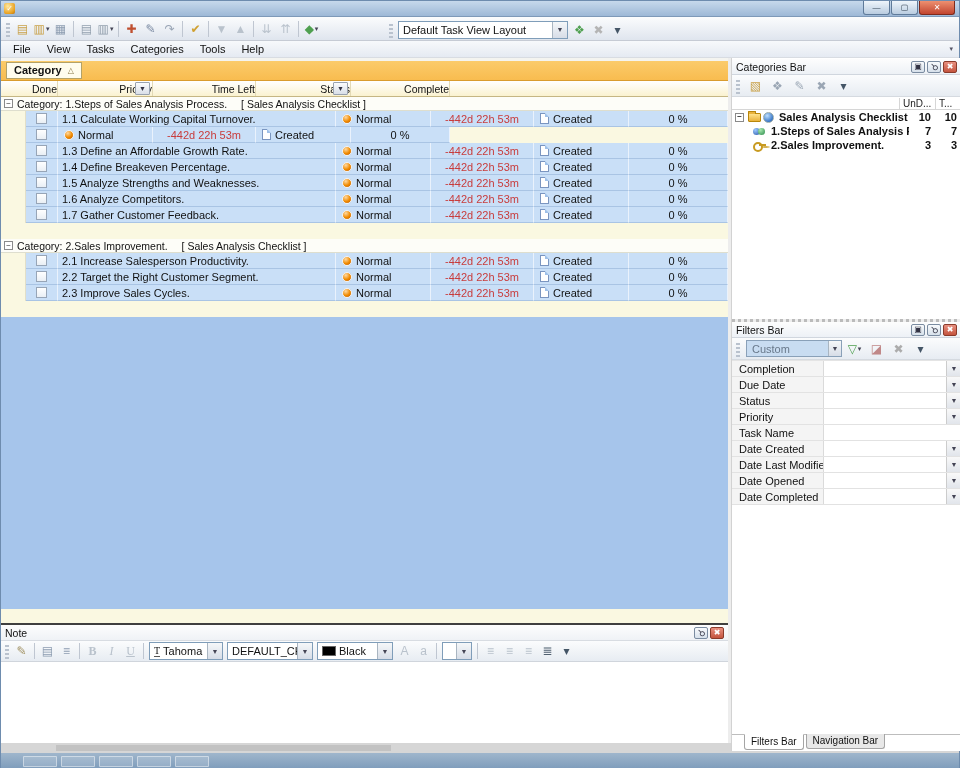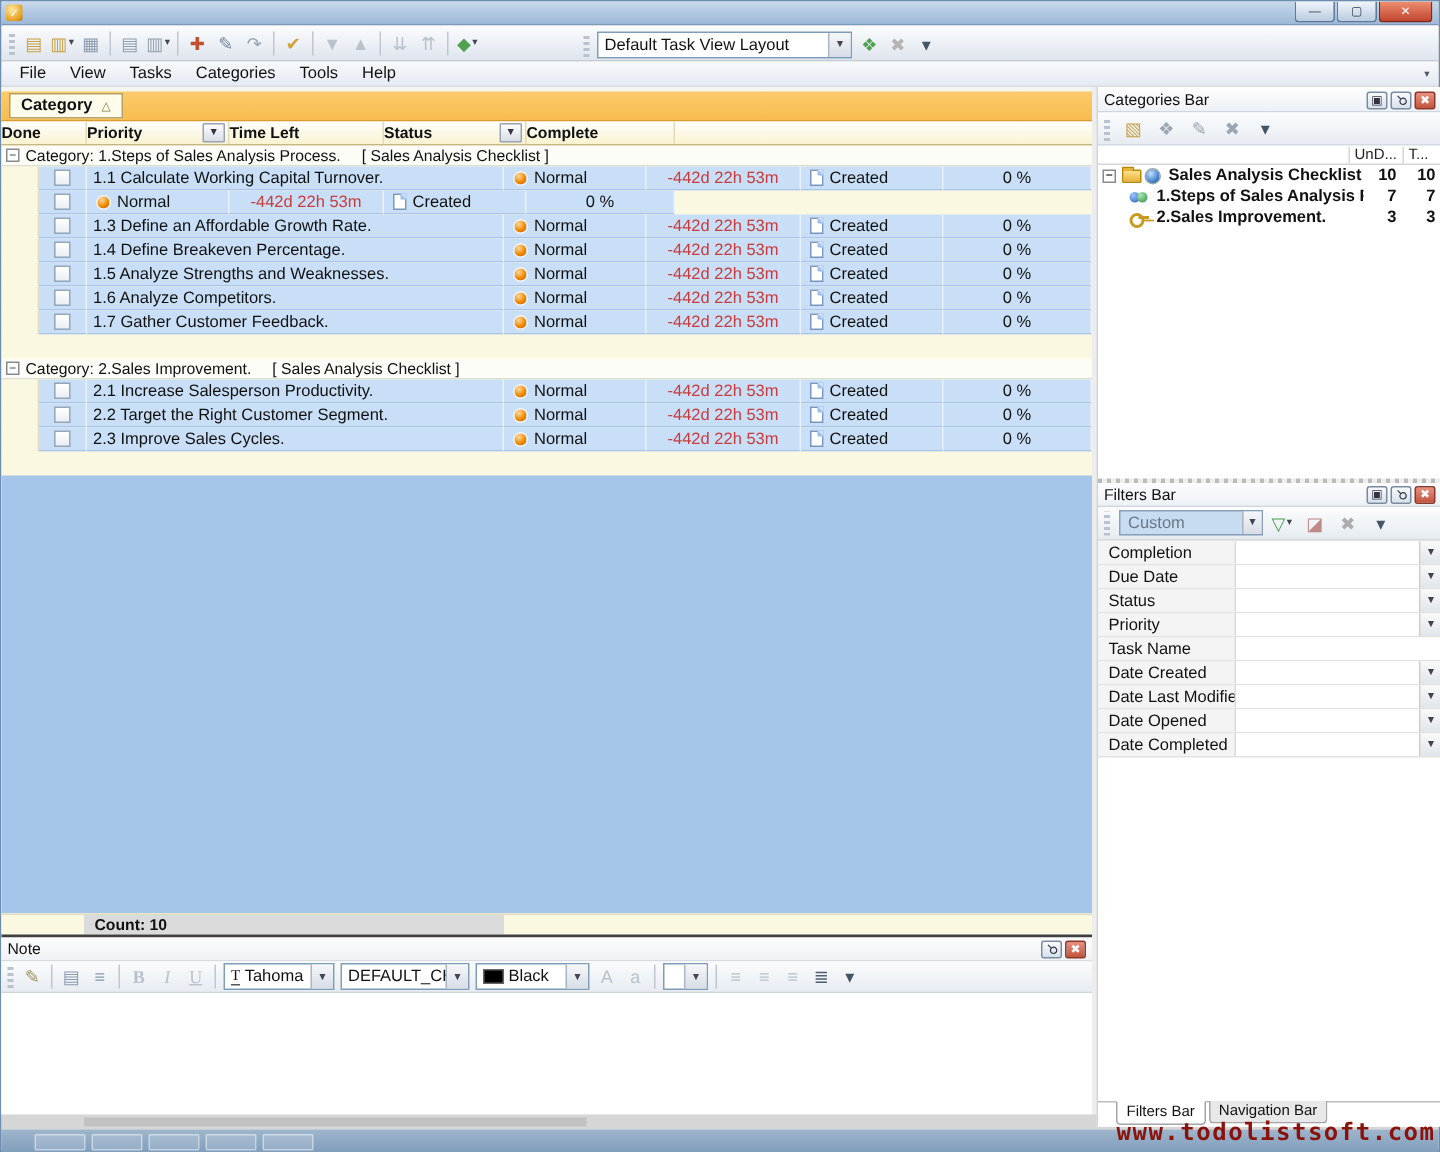--- a/index.html
+++ b/index.html
@@ -51,22 +51,22 @@
   #left{position:absolute;left:0;top:57px;width:727px;height:685px;background:var(--cream)}
   .prestrip{position:absolute;left:0;top:0;width:100%;height:3px;background:#F4F4F0}
   .band{position:absolute;left:0;top:3px;width:100%;height:20px;
     background:linear-gradient(#FBCB6B,var(--band));border-bottom:1px solid #D99C2E;
     display:flex;align-items:center;padding-left:5px}
   .band-chip{background:#FFFCEC;border:1px solid #B3A268;padding:1px 7px 2px 7px;font-weight:bold;
     font-size:11px;display:inline-flex;align-items:center;gap:6px}
   .sort-tri{font-size:8px;color:#8A7A4A;font-weight:normal}
   .hdr{position:absolute;left:0;top:23px;width:100%;height:16px;display:flex;
     background:linear-gradient(#FFFFFF,#FAF2D0);border-bottom:1px solid #C5B684}
-  .hcell{border-right:1px solid #E3DAB6;display:flex;align-items:center;justify-content:flex-start;
-    font-weight:bold;font-size:10.5px;position:relative}
+  .hcell{border-right:1px solid #E3DAB6;display:flex;align-items:center;justify-content:flex-end;
+    font-weight:normal;font-size:10.5px;position:relative}
   .hdd{position:absolute;right:2px;top:1px;width:15px;height:13px;border:1px solid #98A2B0;border-radius:1px;
     background:linear-gradient(#FBFCFD,#D9DFE8);display:flex;align-items:center;justify-content:center;
     font-size:7px;color:#334}
   .c-done{width:57px}.c-name{width:278px}.c-priority{width:95px}.c-time{width:103px}
   .c-status{width:95px}.c-complete{width:99px}
   #tbody{position:absolute;left:0;top:39px;width:100%;height:512px;display:flex;flex-direction:column;overflow:hidden}
   .group-row{height:14px;flex:none;background:#FDFDF8;border-bottom:1px solid #DEDECE;
     display:flex;align-items:center;font-size:10.5px}
   .expander{width:9px;height:9px;flex:none;border:1px solid #8A8A8A;background:#FFF;margin:0 4px 0 3px;
     display:flex;align-items:center;justify-content:center;font-size:8px;line-height:1;color:#333}
@@ -539,23 +539,20 @@
             <span class="docic"></span>
             <span>Created</span>
           </span>
           <span class="tcell c-complete">
             <span>0 %</span>
           </span>
         </div>
         <div class="gap"></div>
         <div class="steel"></div>
       </div>
-    <div class="count-row">
-      <span class="count-box">Count: 10</span>
-    </div>
 
     <div id="note">
       <div class="note-title">
         <span>Note</span>
         <span class="pbtns">
           <span class="pbtn">
               <span class="pin">⚲</span>
             </span>
           <span class="pbtn close">✖</span>
         </span>
@@ -788,14 +785,13 @@
   <div class="graystrip">
       <span class="seg"></span>
     </div>
   <div class="bluestrip">
     <span class="ghost" style="left:22px"></span>
     <span class="ghost" style="left:60px"></span>
     <span class="ghost" style="left:98px"></span>
     <span class="ghost" style="left:136px"></span>
     <span class="ghost" style="left:174px"></span>
   </div>
-  <div class="watermark">www.todolistsoft.com</div>
 </div>
 
 </body></html>

